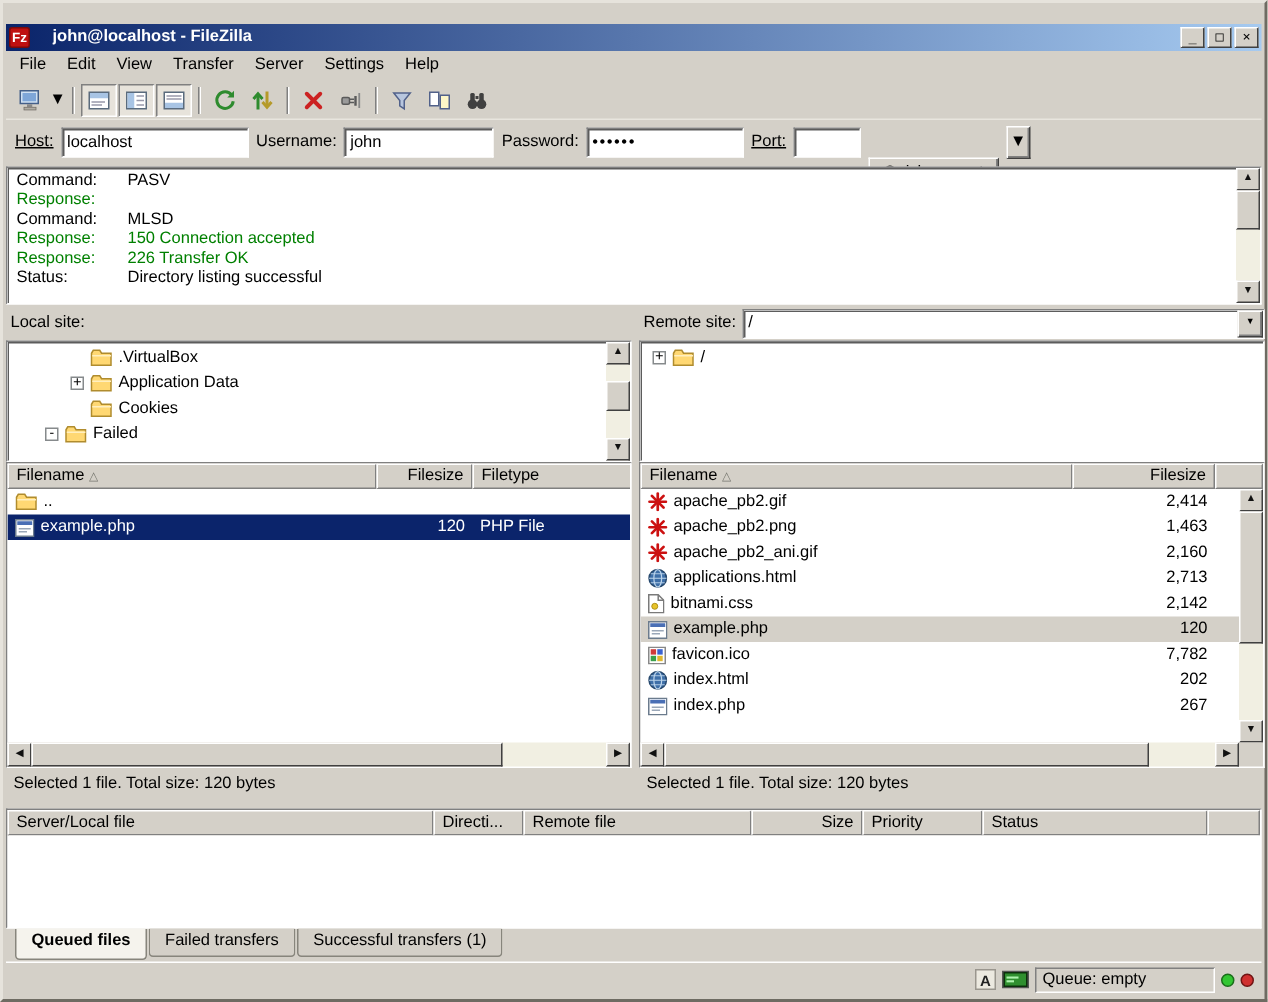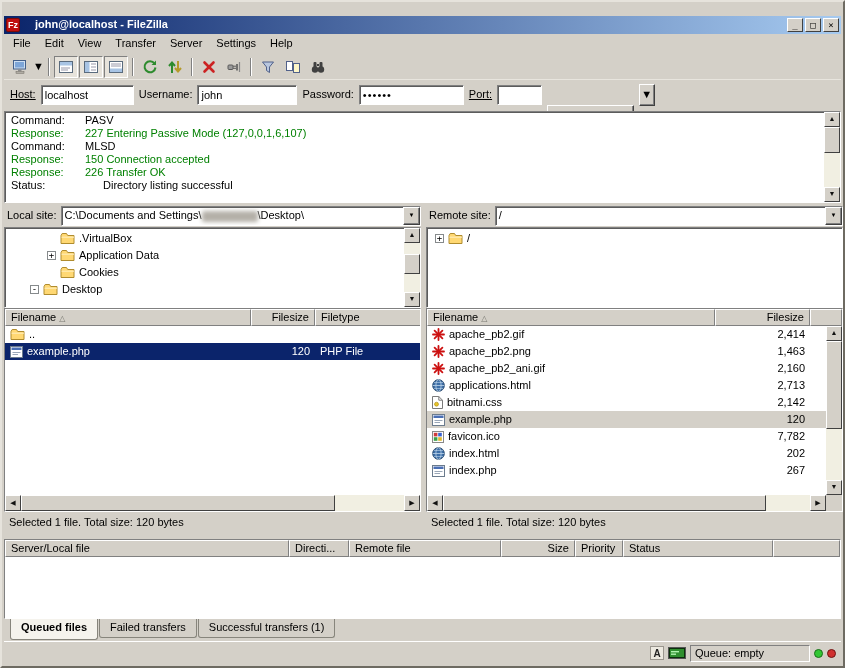--- a/index.html
+++ b/index.html
@@ -26,21 +26,21 @@
   .tb-btn { width:24px; height:22px; display:flex; align-items:center; justify-content:center; border:1px solid transparent; }
   .tb-btn.pressed { border-color:#808080 #fff #fff #808080; background:#e7e3db; }
   .tb-drop { width:11px; height:22px; display:flex; align-items:center; justify-content:center; }
   .tb-sep { width:2px; height:18px; margin:0 3px; border-left:1px solid #808080; border-right:1px solid #fff; }
 
   
   .quickbar { flex:none; height:30px; display:flex; align-items:center; gap:5px; padding:0 6px; }
   .ul { text-decoration:underline; }
   .qc-input { height:20px; padding:2px 3px; font:inherit; border:1px solid; border-color:#808080 #fff #fff #808080;
     box-shadow:inset 1px 1px 0 #5c5c5c; background:#fff; outline:none; }
-  .w-host{width:93px} .w-user{width:100px} .w-pass{width:105px; letter-spacing:1px;} .w-port{width:45px}
+  .w-host{width:125px} .w-user{width:100px} .w-pass{width:105px; letter-spacing:1px;} .w-port{width:45px}
   .btn3d { background:#d4d0c8; border:1px solid; border-color:#fff #404040 #404040 #fff; box-shadow:inset -1px -1px 0 #808080; }
   .qc-btn { height:22px; padding:2px 9px; font:inherit;margin-top:42px; }
   .qc-dropbtn { width:16px; height:22px; display:flex; align-items:center; justify-content:center; }
 
   
   .log-outer { flex:none; height:92px; display:flex; margin:1px 0 2px; background:#fff;
     border:1px solid; border-color:#808080 #fff #fff #808080; box-shadow:inset 1px 1px 0 #5c5c5c; }
   .log { flex:1; min-width:0; overflow:hidden; padding:2px 0 0 6px; }
   .log-line { display:flex; height:13px; line-height:13px; white-space:nowrap; }
   .log-label { width:74px; flex:none; }
@@ -104,21 +104,21 @@
 
   
   .pstatus { flex:none; height:21px; display:flex; align-items:center; }
   .pstatus-half { width:417px; flex:none; padding:0 5px; white-space:nowrap; overflow:hidden; }
 
   
   .qsplit { flex:none; height:6px; }
   .queue-panel { flex:1; min-height:0; display:flex; flex-direction:column; background:#fff;
     border:1px solid; border-color:#808080 #fff #fff #808080; box-shadow:inset 1px 1px 0 #5c5c5c; }
   .queue-panel .c0{width:284px} .queue-panel .c1{width:60px} .queue-panel .c2{width:152px}
-  .queue-panel .c3{width:74px; justify-content:flex-end;} .queue-panel .c4{width:48px} .queue-panel .c5{width:150px}
+  .queue-panel .c3{width:74px; justify-content:flex-end;} .queue-panel .c4{width:80px} .queue-panel .c5{width:150px}
   .queue-body { flex:1; background:#fff; }
 
   
   .tabsrow { flex:none; height:22px; display:flex; align-items:flex-start; padding-left:6px; }
   .tab { background:#d4d0c8; border:1px solid #87857c; border-top:none; padding:2px 10px 3px; height:19px;
     border-radius:0 0 3px 3px; margin-right:1px; white-space:nowrap; }
   .tab.active { background:#f5f3ed; font-weight:bold; height:21px; }
 
   
   .statusbar { flex:none; height:23px; display:flex; align-items:center; justify-content:flex-end; gap:4px;
@@ -287,55 +287,50 @@
   </div>
 
   <div class="log-outer">
     <div class="log">
         <div class="log-line" style="color: rgb(0, 0, 0);">
           <span class="log-label">Command:</span>
           <span class="log-text">PASV</span>
         </div>
         <div class="log-line" style="color: rgb(0, 128, 0);">
           <span class="log-label">Response:</span>
-          <span class="log-text">227 Entering Passive Mode (127,0,0,1,6,107)</span>
         </div>
         <div class="log-line" style="color: rgb(0, 0, 0);">
           <span class="log-label">Command:</span>
           <span class="log-text">MLSD</span>
         </div>
         <div class="log-line" style="color: rgb(0, 128, 0);">
           <span class="log-label">Response:</span>
           <span class="log-text">150 Connection accepted</span>
         </div>
         <div class="log-line" style="color: rgb(0, 128, 0);">
           <span class="log-label">Response:</span>
           <span class="log-text">226 Transfer OK</span>
         </div>
-        <div class="log-line" style="color: rgb(0, 0, 0); gap: 18px;">
+        <div class="log-line" style="color: rgb(0, 0, 0);">
           <span class="log-label">Status:</span>
           <span class="log-text">Directory listing successful</span>
         </div>
       </div>
     <div class="vscroll">
       <div class="sb-btn arr-up"></div>
       <div class="sb-track">
         <div class="sb-thumb" style="top:0;height:26px"></div>
       </div>
       <div class="sb-btn arr-down"></div>
     </div>
   </div>
 
   <div class="sites">
     <div class="site-half">
       <span>Local site:</span>
-      <div class="combo">
-        <div class="combo-text"><span>C:\Documents and Settings\</span><span class="redacted"></span><span>\Desktop\</span></div>
-        <span class="btn3d combo-btn arr-down"></span>
-      </div>
     </div>
     <div class="vsplit"></div>
     <div class="site-half">
       <span>Remote site:</span>
       <div class="combo">
         <div class="combo-text">/</div>
         <span class="btn3d combo-btn arr-down"></span>
       </div>
     </div>
   </div>
@@ -374,21 +369,21 @@
             <span class="tree-label">Cookies</span>
           </div>
           <div class="tree-row" style="padding-left: 25px;">
             <span class="expander">-</span>
             <span class="fico">
               <svg width="15" height="13" viewBox="0 0 15 13">
                 <path d="M1 3.5 L2.2 1.5 h4.3 l1.2 2 H14 v8 H1 z" fill="#ffd873" stroke="#b08c2e"></path>
                 <path d="M1.5 5.2 h12.5" stroke="#ffefc0"></path>
               </svg>
             </span>
-            <span class="tree-label">Desktop</span>
+            <span class="tree-label">Failed</span>
           </div>
         </div>
       <div class="vscroll">
         <div class="sb-btn arr-up"></div>
         <div class="sb-track">
           <div class="sb-thumb" style="top:11px;height:20px"></div>
         </div>
         <div class="sb-btn arr-down"></div>
       </div>
     </div>

